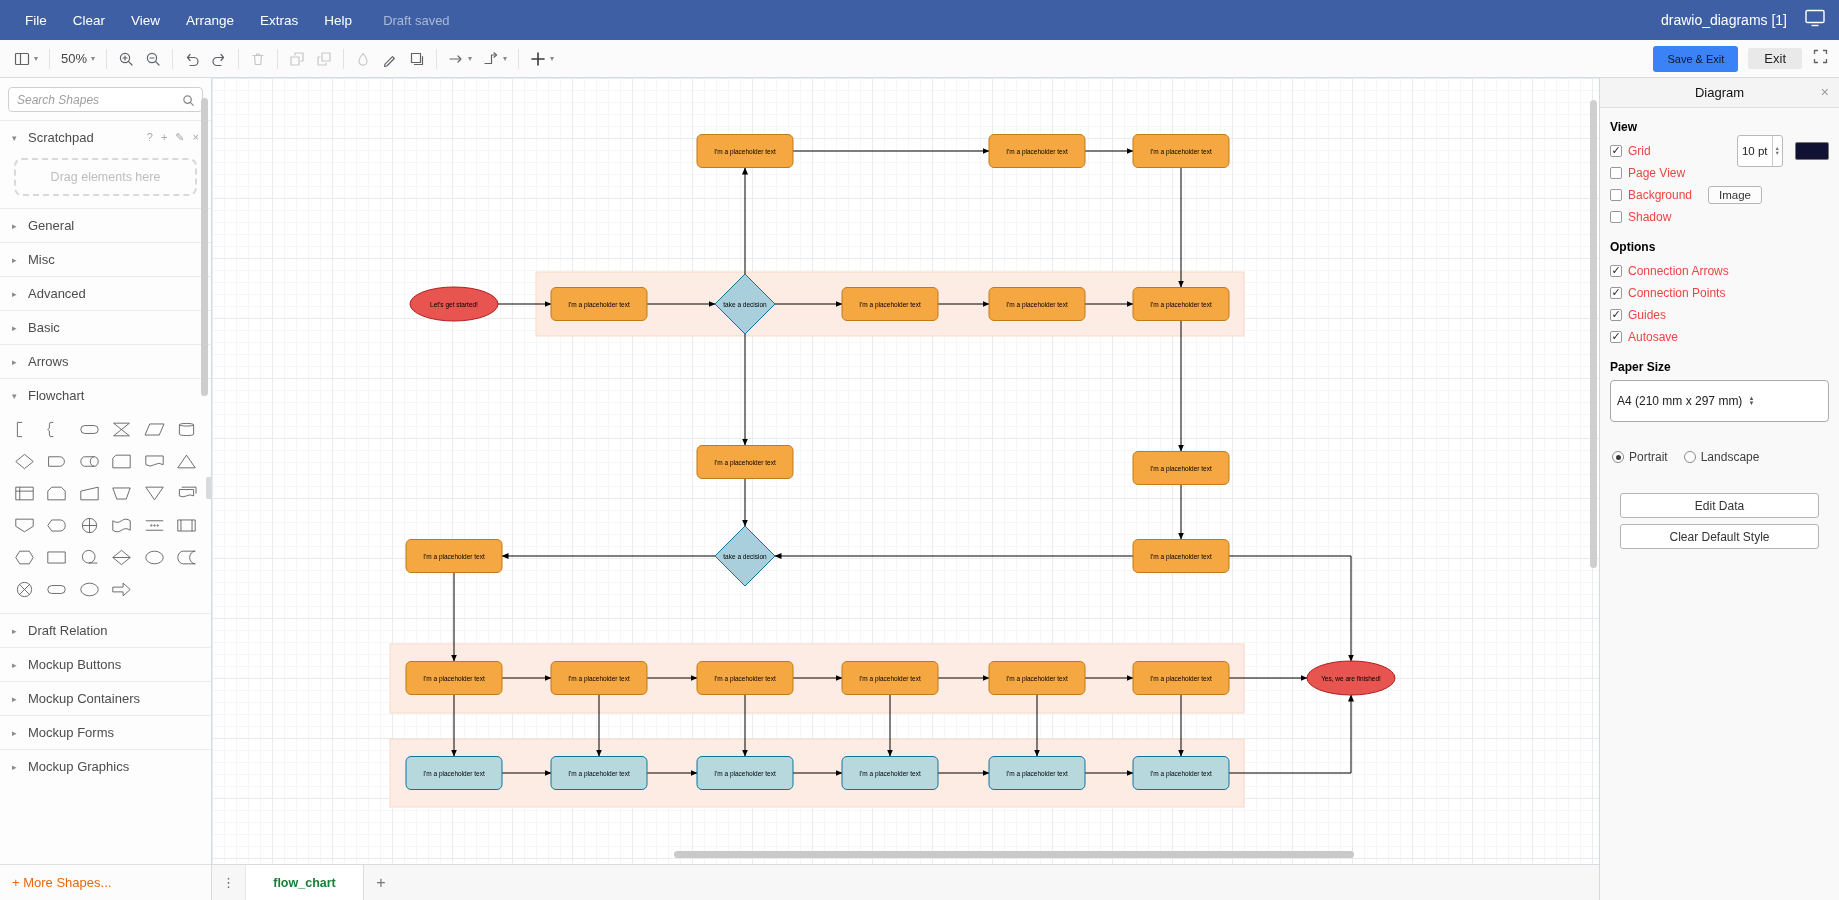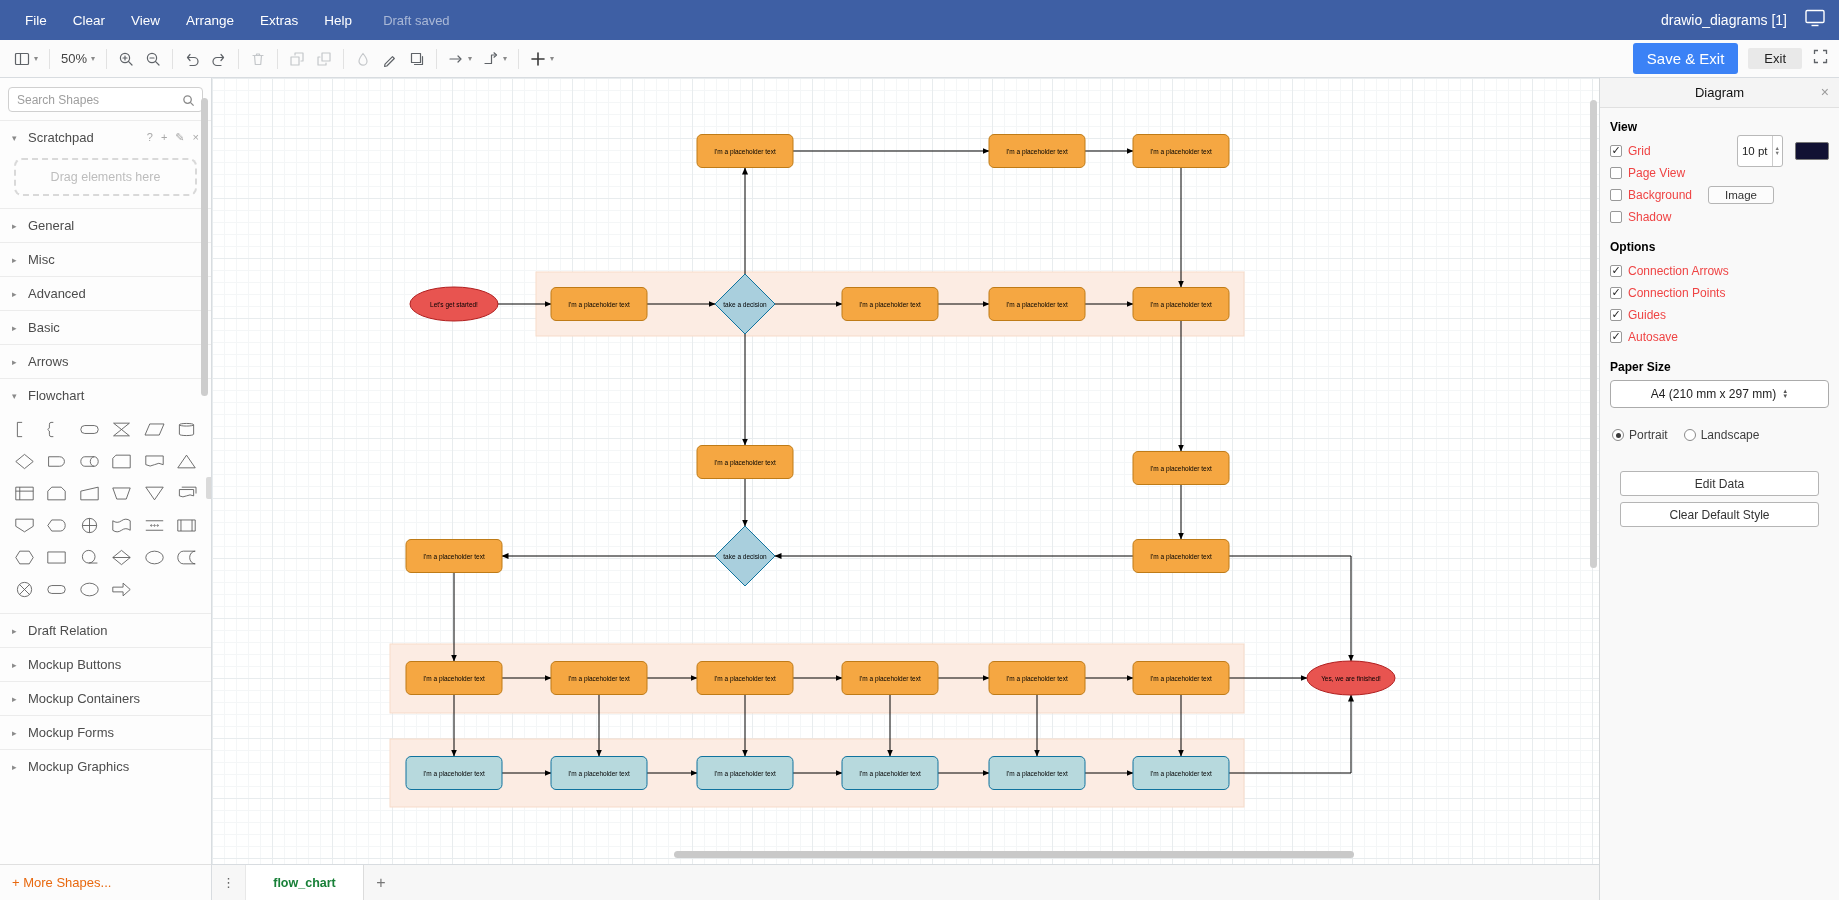--- a/index.html
+++ b/index.html
@@ -19,32 +19,32 @@
   .toolbar{position:absolute;top:40px;left:0;right:0;height:38px;background:#fbfbfb;
     border-bottom:1px solid #d8dce0;display:flex;align-items:center;padding:0 10px;}
   .tb-group{display:flex;align-items:center;gap:3px;}
   .tb-sep{width:1px;height:20px;background:#e2e2e2;margin:0 7px;}
   .tb-btn{display:flex;align-items:center;gap:4px;padding:4px;border-radius:3px;color:#444;font-size:13px;}
   .tb-btn svg{width:16px;height:16px;stroke:#5f6368;fill:none;stroke-width:1.2;stroke-linecap:round;stroke-linejoin:round;}
   .tb-btn.disabled svg{stroke:#c4c7ca;}
   .tb-btn.strong svg{stroke:#3a3a3a;stroke-width:1.6;}
   .caret{font-size:8px;color:#8a8a8a;}
   .tb-right{margin-left:auto;display:flex;align-items:center;gap:10px;}
-  .btn-primary{background:var(--accent-blue,#3b82f6);color:#ffffff;border:none;border-radius:3px;
-    font-size:15px;padding:7px 14px;font-family:inherit;}
+  .btn-primary{background:var(--accent-blue,#3b82f6);color:#0f172a;border:none;border-radius:3px;
+    font-size:11px;padding:7px 14px;font-family:inherit;}
   .btn-light{background:#e9e9e9;color:#222;border:none;border-radius:2px;font-size:13px;padding:3px 16px;font-family:inherit;}
   .fullscreen-icon svg{width:17px;height:17px;stroke:#5f6368;fill:none;stroke-width:1.3;}
 
   
   .sidebar{position:absolute;top:78px;left:0;width:212px;bottom:0;background:#fdfdfd;
     border-right:1px solid #d8dce0;display:flex;flex-direction:column;}
   .sb-content{flex:1;overflow:hidden;position:relative;}
   .search-wrap{position:relative;padding:9px 8px 8px;}
   .search-wrap input{width:100%;height:25px;border:1px solid #d0d0d0;border-radius:4px;
-    padding:0 24px 0 8px;font-size:12px;font-family:inherit;color:#333;background:#fff;outline:none;}
+    padding:0 24px 0 8px;font-size:12px;font-family:inherit;color:#333;background:#fff;outline:none;font-style:italic;}
   .search-wrap input::placeholder{color:#9e9e9e;}
   .search-icon{position:absolute;right:16px;top:15px;}
   .search-icon svg{width:13px;height:13px;stroke:#8a8a8a;fill:none;stroke-width:1.4;}
   .section-row{display:flex;align-items:center;gap:7px;height:34px;padding:0 12px;
     border-top:1px solid #ececec;font-size:13px;color:#4c4c4c;}
   .caret-sm{font-size:9px;color:#8a8a8a;width:9px;flex:none;}
   .scratch-icons{margin-left:auto;display:flex;gap:8px;color:#a8a8a8;font-size:11px;}
   .dragbox{margin:4px 14px 12px;height:38px;border:2px dashed #d9d9d9;border-radius:8px;
     display:flex;align-items:center;justify-content:center;color:#bdbdbd;font-size:12.5px;}
   .shape-grid{display:grid;grid-template-columns:repeat(6,1fr);padding:8px 8px 10px;row-gap:9px;
@@ -87,23 +87,23 @@
   .cb.checked::after{content:"✓";position:absolute;left:0.5px;top:-2.5px;font-size:11px;color:#222;}
   .plabel{color:#ef4444;}
   .numfield{margin-left:auto;display:flex;align-items:center;border:1px solid #b9b9b9;border-radius:3px;
     background:#fff;height:32px;}
   .nf-val{padding:0 4px;font-size:11.5px;min-width:28px;text-align:right;color:#222;}
   .nf-step{display:flex;flex-direction:column;border-left:1px solid #ccc;height:100%;justify-content:center;
     padding:0 2px;color:#777;font-size:5.5px;line-height:5px;}
   .swatch{width:34px;height:18px;background:var(--grid-swatch,#111133);border:1px solid #777;border-radius:2px;
     margin-left:6px;padding:0;}
   .mini-btn{margin-left:10px;border:1px solid #b5b5b5;background:#fcfcfc;border-radius:3px;font-size:11.5px;
-    padding:2px 16px;font-family:inherit;color:#333;}
-  .select{margin:2px 10px 16px;height:28px;border:1px solid #ababab;border-radius:4px;background:#fff;
-    display:flex;align-items:center;justify-content:center;padding:0 6px;font-size:12px;color:#222;}
+    padding:2px 10px;font-family:inherit;color:#333;}
+  .select{margin:2px 10px 24px;height:42px;border:1px solid #ababab;border-radius:4px;background:#fff;
+    display:flex;align-items:center;justify-content:flex-start;padding:0 6px;font-size:12px;color:#222;}
   .sel-arrows{display:flex;flex-direction:column;font-size:6px;color:#555;line-height:5.5px;padding-left:6px;}
   .orient-row{display:flex;gap:16px;padding:4px 12px;}
   .orient{display:flex;align-items:center;gap:5px;color:#3f3f3f;}
   .radio{width:12px;height:12px;border:1px solid #8a8a8a;border-radius:50%;background:#fff;position:relative;flex:none;}
   .radio.sel::after{content:"";position:absolute;inset:2.5px;background:#3b3b3b;border-radius:50%;}
   .fp-actions{margin-top:25px;display:flex;flex-direction:column;gap:6px;padding:0 20px;}
   .fp-actions button{height:25px;border:1px solid #b5b5b5;background:#fff;border-radius:3px;font-size:12px;
     color:#333;font-family:inherit;}
 </style>
 </head>

